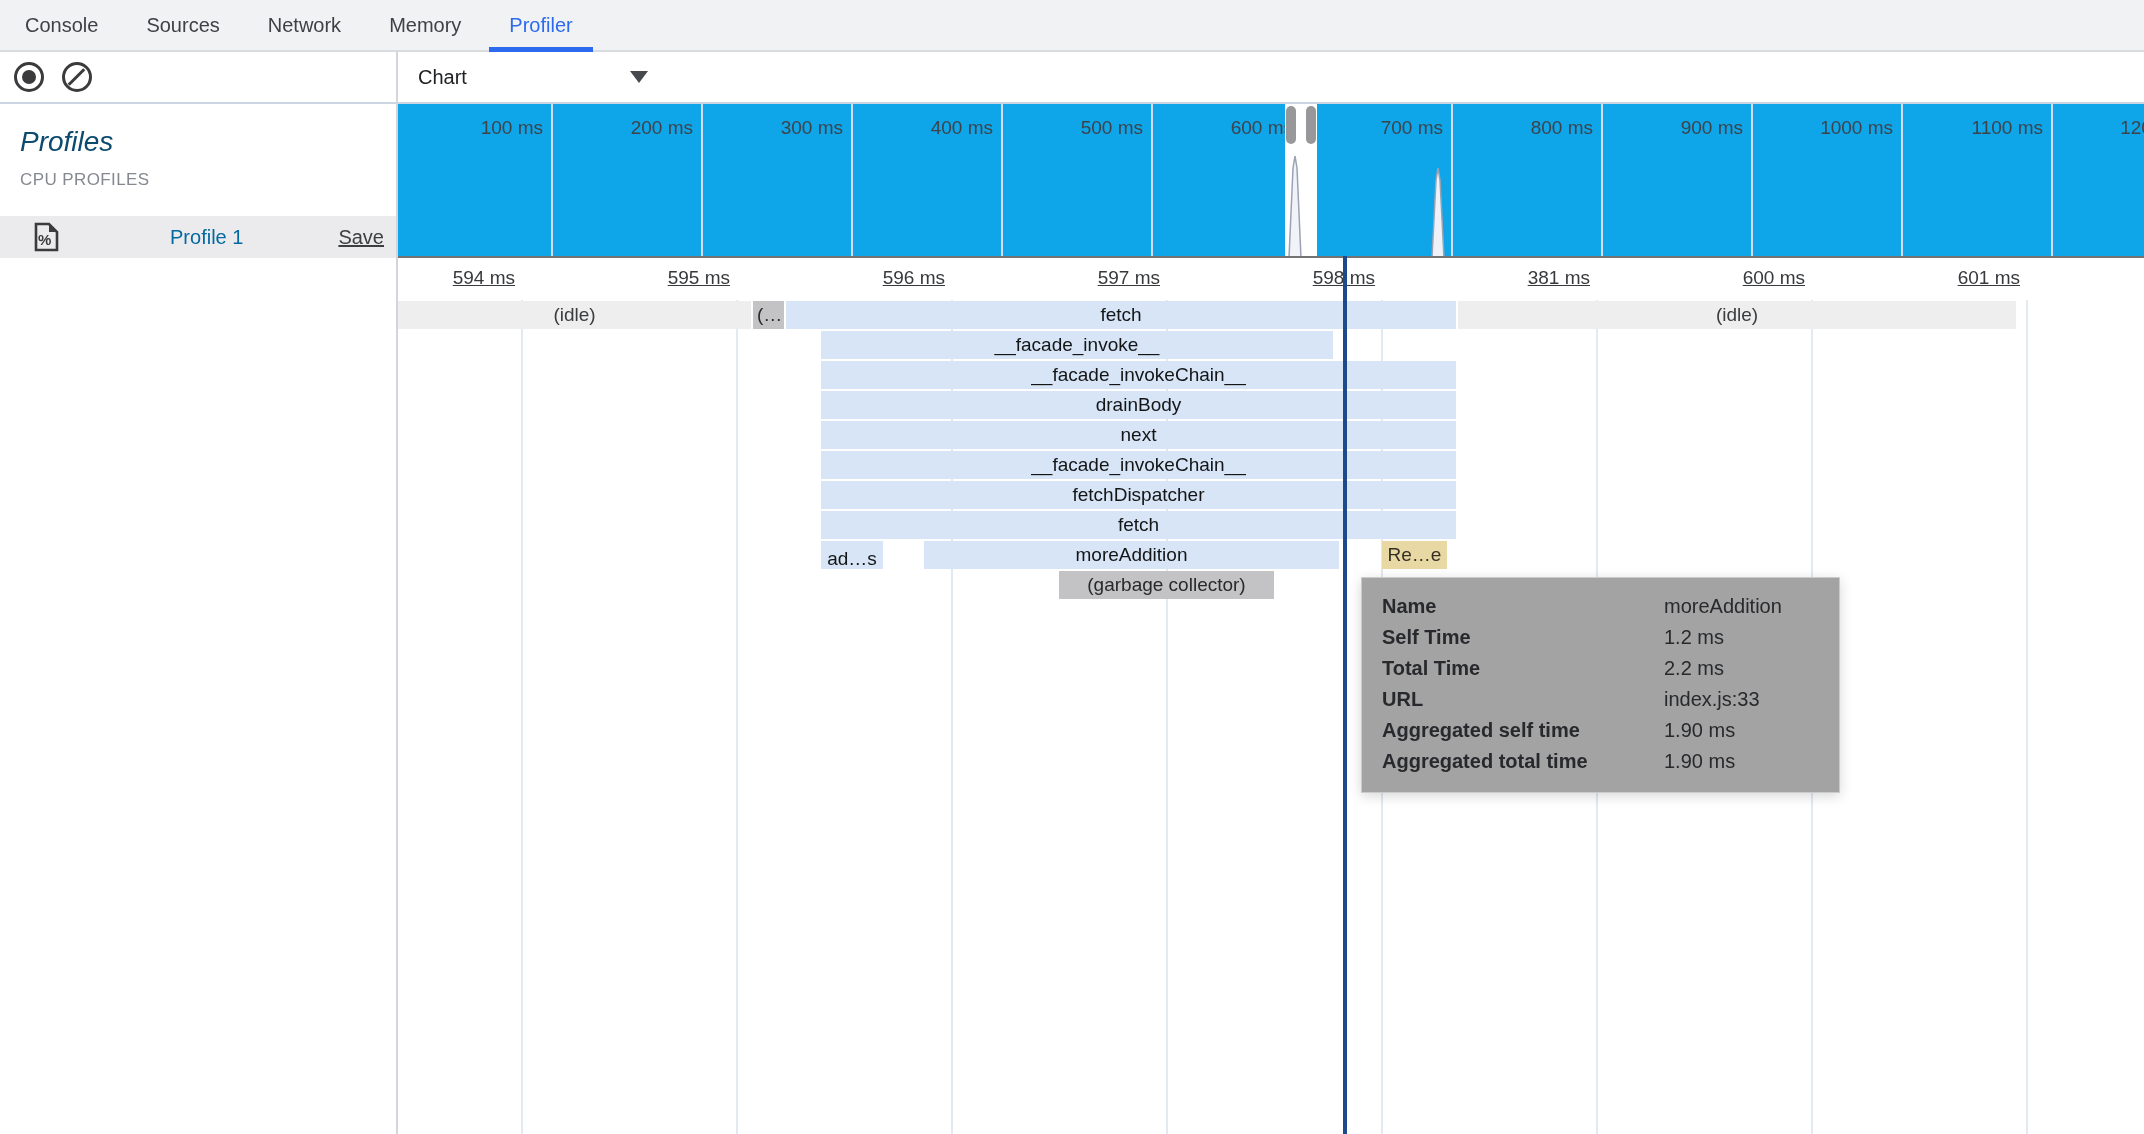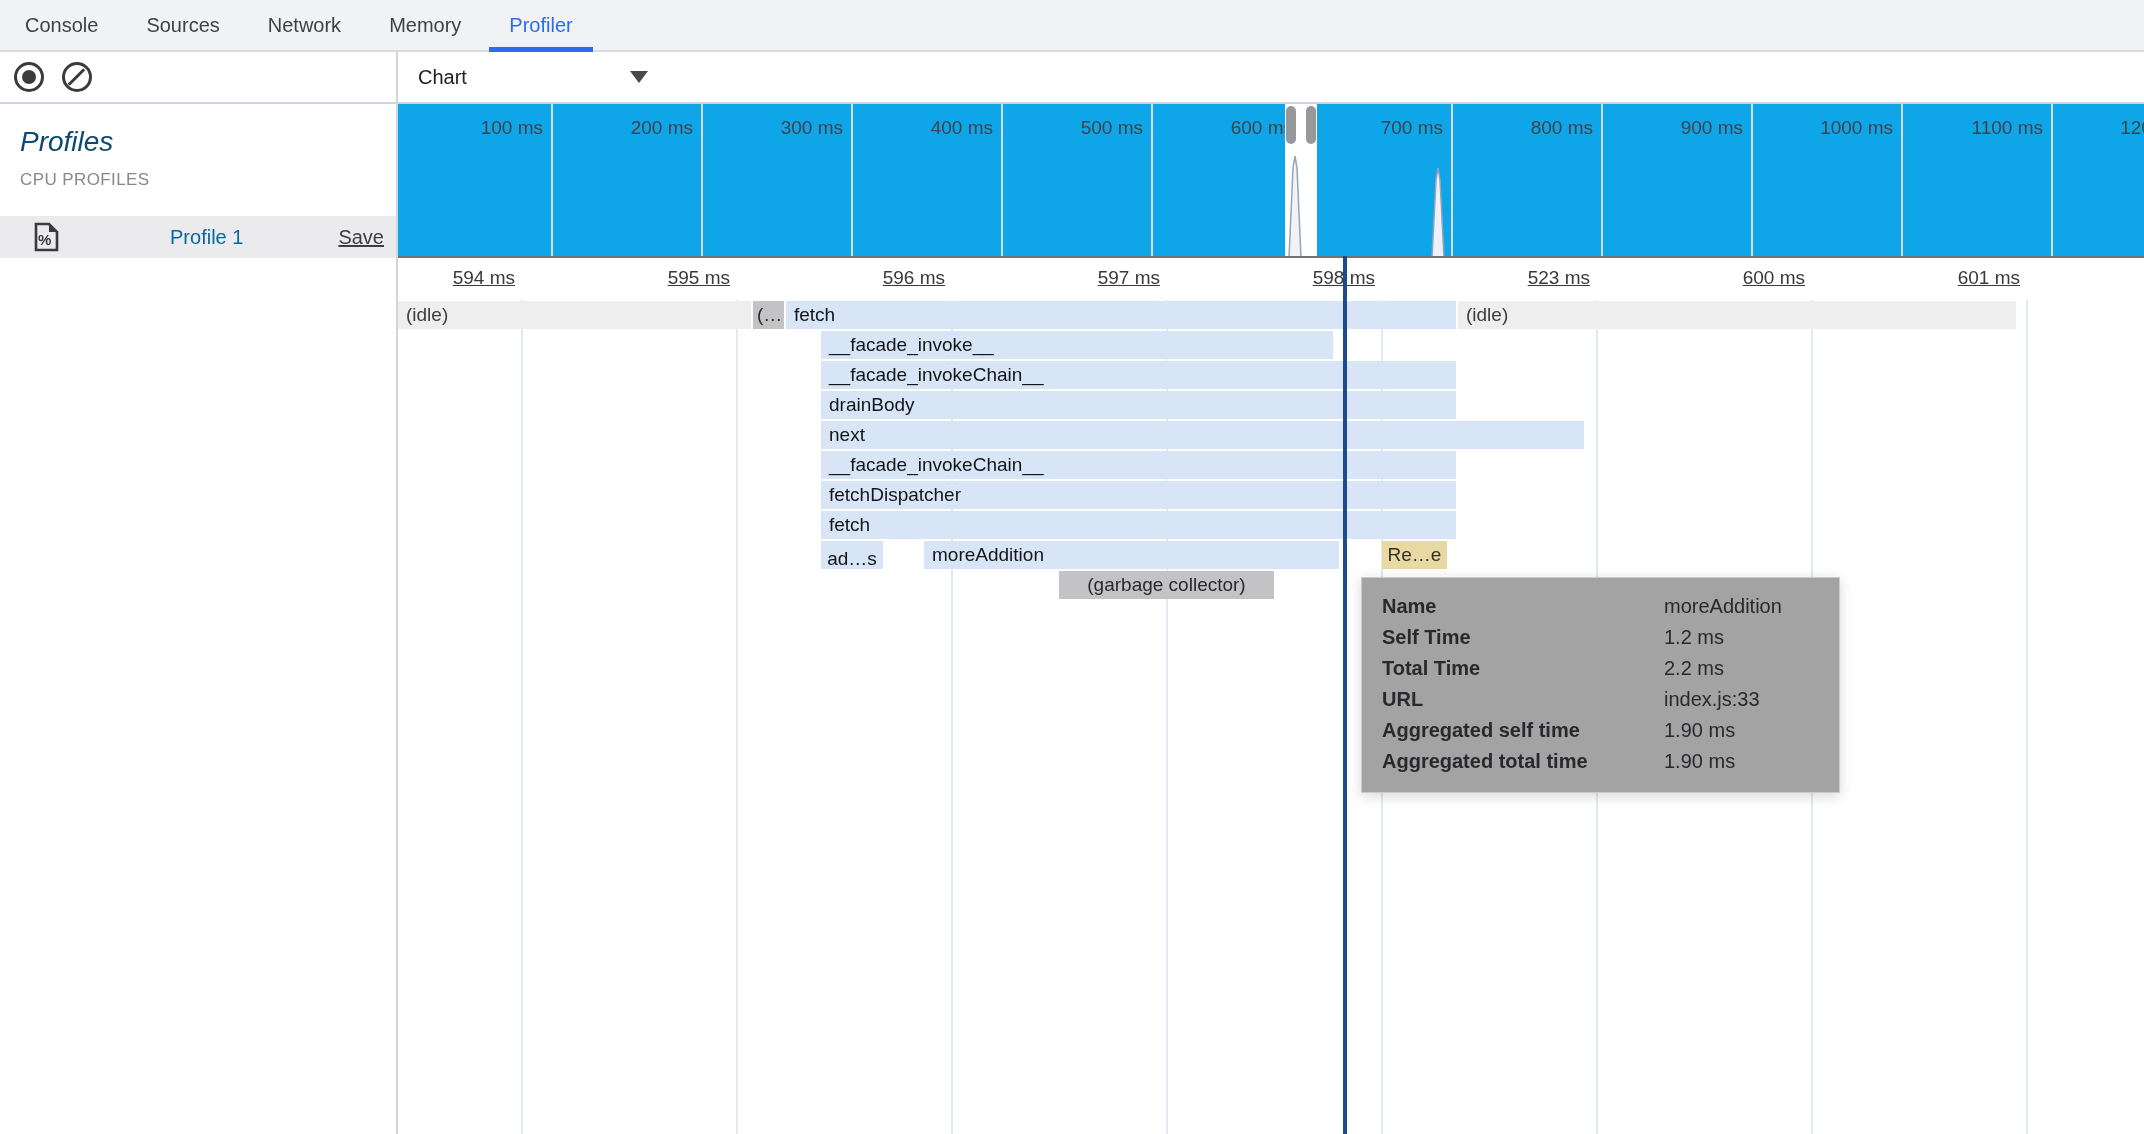--- a/index.html
+++ b/index.html
@@ -43,21 +43,21 @@
   .ov-selection { position:absolute; top:0; bottom:0; left:887px; width:32px; background:#ffffff; }
   .ov-handle { position:absolute; top:2px; width:10px; height:38px; background:#98989b; border-radius:5px; z-index:4; }
   .ov-spikes { position:absolute; left:0; top:0; z-index:3; }
   
   .ruler { position:relative; height:38px; background:#fff; }
   .ruler-label { position:absolute; top:8px; width:160px; text-align:right; font-size:19px; line-height:24px; color:#37393c;text-decoration:underline; }
 
   
   .flame { position:absolute; left:0; top:248px; right:0; bottom:0; background:#fff; overflow:hidden; }
   .grid-v { position:absolute; top:0; bottom:0; width:2px; background:#e3e9f1; }
-  .bar { position:absolute; height:28px; font-size:19px; line-height:28px; padding:0 8px; white-space:nowrap; overflow:hidden; z-index:1; cursor:default; }
+  .bar { position:absolute; height:28px; font-size:19px; line-height:28px; padding:0 8px; white-space:nowrap; overflow:hidden; z-index:1; cursor:default;text-align:center; }
   .bar-blue { background:#d7e5f6; color:#131517; }
   .bar-gray { background:#eeeeef; color:#3a3c3e; }
   .bar-darkgray { background:#c3c3c5; color:#28292b; }
   .bar-yellow { background:#e8d9a4; color:#353024; text-align:center; padding:0 4px; }
   .bar-center { text-align:center; }
 
   
   .playhead { position:absolute; left:945px; top:204px; width:4px; height:878px; background:#1c4a8c; z-index:6; }
 
   
@@ -159,21 +159,21 @@
         <div class="ov-handle" style="left:888px"></div>
         <div class="ov-handle" style="left:908px"></div>
       </div>
 
       <div class="ruler">
         <div class="ruler-label" style="left:-43px">594 ms</div>
         <div class="ruler-label" style="left:172px">595 ms</div>
         <div class="ruler-label" style="left:387px">596 ms</div>
         <div class="ruler-label" style="left:602px">597 ms</div>
         <div class="ruler-label" style="left:817px">598 ms</div>
-        <div class="ruler-label" style="left:1032px">523 ms</div>
+        <div class="ruler-label" style="left:1032px">381 ms</div>
         <div class="ruler-label" style="left:1247px">600 ms</div>
         <div class="ruler-label" style="left:1462px">601 ms</div>
       </div>
 
       <div class="flame">
         <div class="grid-v" style="left:123px"></div>
         <div class="grid-v" style="left:338px"></div>
         <div class="grid-v" style="left:553px"></div>
         <div class="grid-v" style="left:768px"></div>
         <div class="grid-v" style="left:983px"></div>
@@ -182,21 +182,21 @@
         <div class="grid-v" style="left:1628px"></div>
 
         <div class="bar bar-gray" style="left:0px;    top:1px;  width:353px">(idle)</div>
         <div class="bar bar-darkgray" style="left:355px;  top:1px;  width:31px; padding:0 4px">(…</div>
         <div class="bar bar-blue" style="left:388px;  top:1px;  width:670px">fetch</div>
         <div class="bar bar-gray" style="left:1060px; top:1px;  width:558px">(idle)</div>
 
         <div class="bar bar-blue" style="left:423px; top:31px;  width:512px">__facade_invoke__</div>
         <div class="bar bar-blue" style="left:423px; top:61px;  width:635px">__facade_invokeChain__</div>
         <div class="bar bar-blue" style="left:423px; top:91px;  width:635px">drainBody</div>
-        <div class="bar bar-blue" style="left:423px; top:121px; width:763px">next</div>
+        <div class="bar bar-blue" style="left:423px; top:121px; width:635px">next</div>
         <div class="bar bar-blue" style="left:423px; top:151px; width:635px">__facade_invokeChain__</div>
         <div class="bar bar-blue" style="left:423px; top:181px; width:635px">fetchDispatcher</div>
         <div class="bar bar-blue" style="left:423px; top:211px; width:635px">fetch</div>
 
         <div class="bar bar-blue bar-center" style="left:423px; top:241px; width:62px; padding:4px 2px">ad…s</div>
         <div class="bar bar-blue" style="left:526px; top:241px; width:415px">moreAddition</div>
         <div class="bar bar-yellow" style="left:984px; top:241px; width:65px">Re…e</div>
 
         <div class="bar bar-darkgray bar-center" style="left:661px; top:271px; width:215px">(garbage collector)</div>
       </div>

